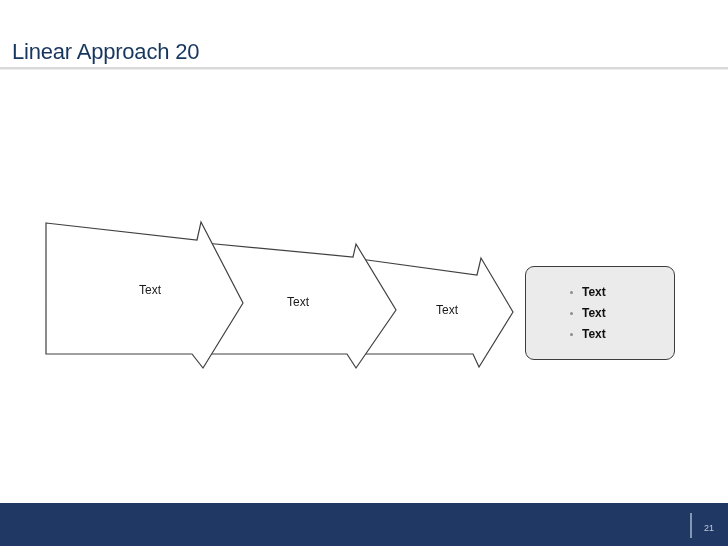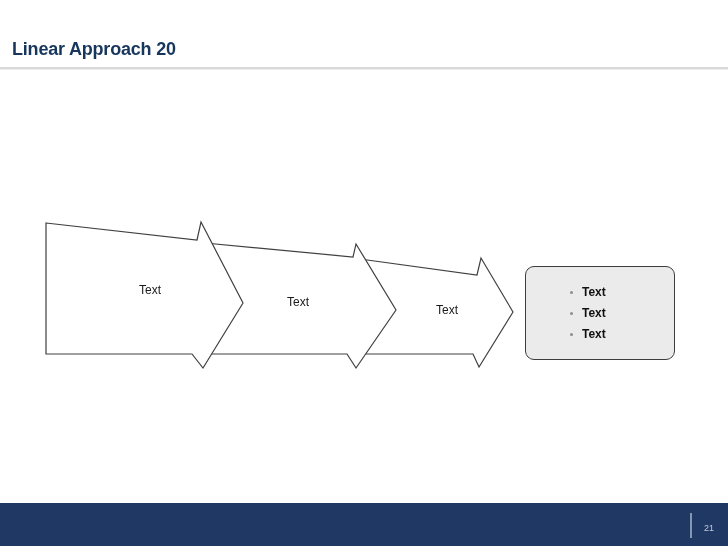--- a/index.html
+++ b/index.html
@@ -10,22 +10,22 @@
     width: 728px;
     height: 546px;
     background: #ffffff;
     overflow: hidden;
   }
 
   .slide-title {
     position: absolute;
     left: 12px;
     top: 39px;
-    font-size: 18px;
-    font-weight: bold;
+    font-size: 22px;
+    font-weight: normal;
     color: var(--title-text, #17365d);
     letter-spacing: -0.2px;
     white-space: nowrap;
   }
 
   .title-divider {
     position: absolute;
     left: 0;
     top: 67px;
     width: 728px;

